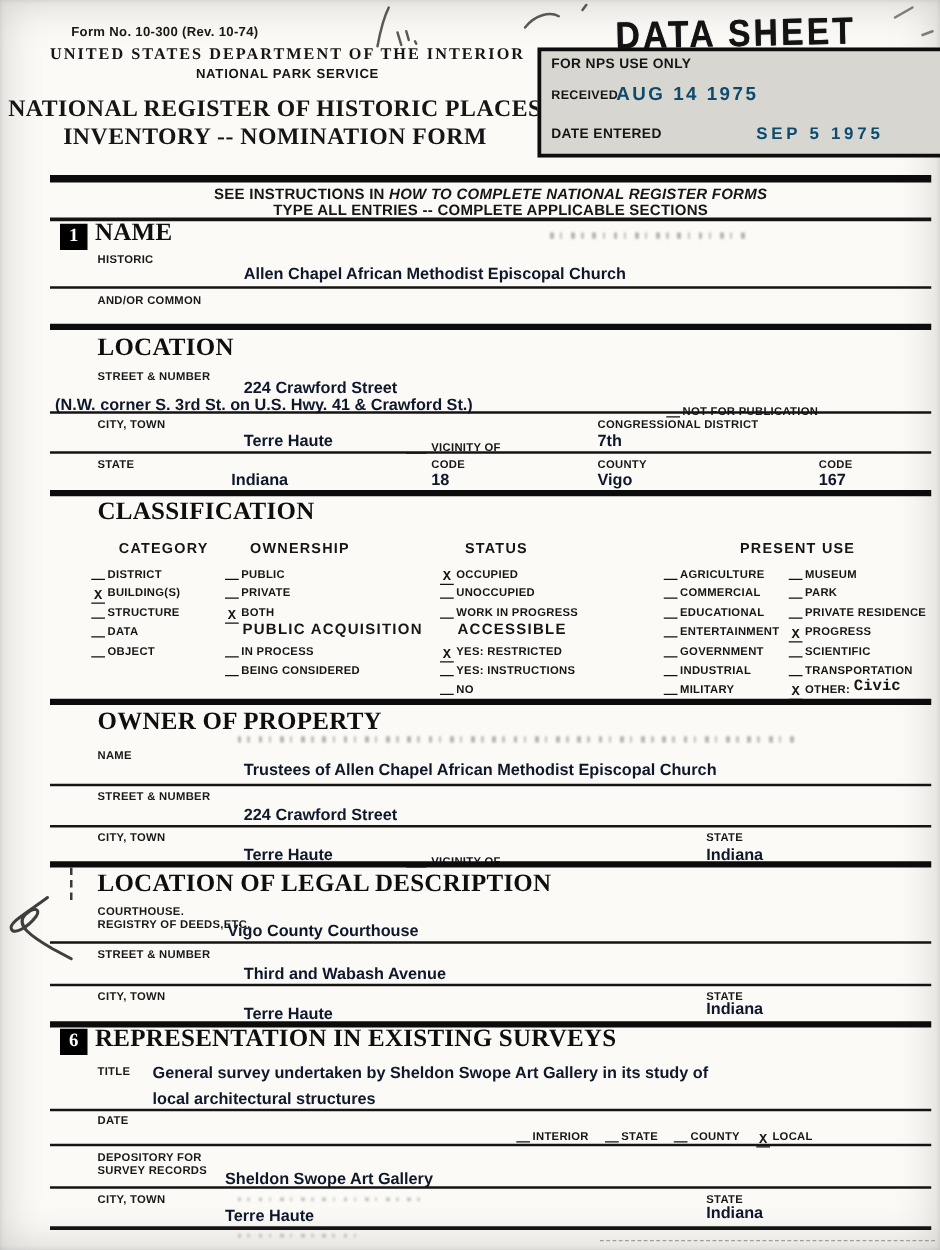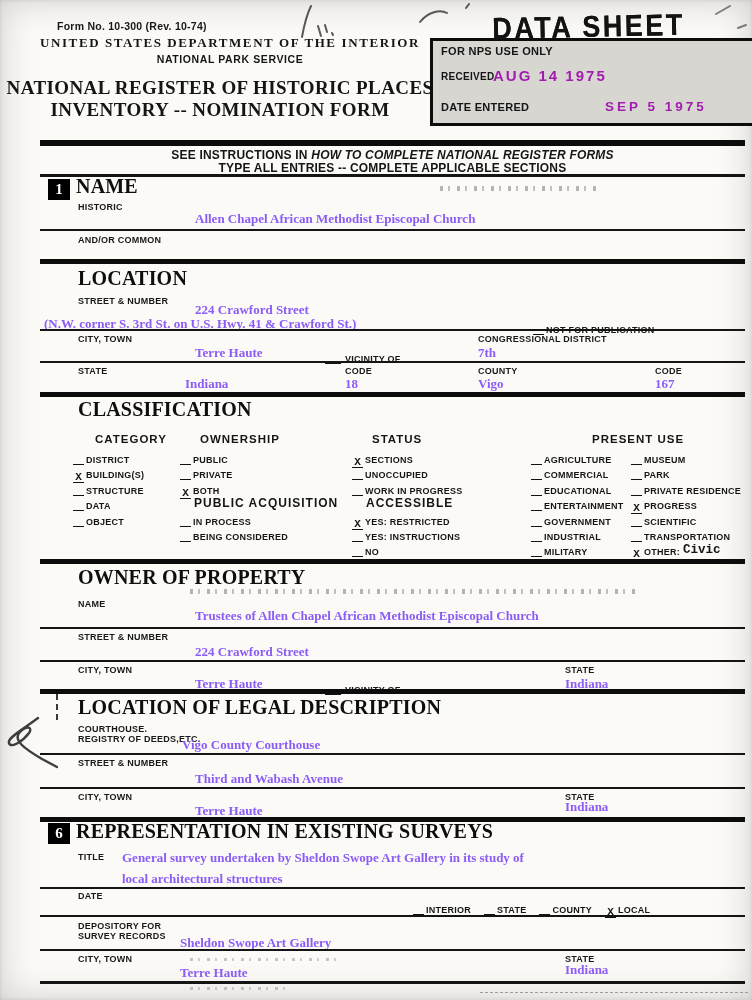--- a/index.html
+++ b/index.html
@@ -1,35 +1,35 @@
 <!DOCTYPE html>
 <html><head>
 <meta charset="utf-8">
 <style>
   html,body{margin:0;padding:0;background:#b9b9b6;}
   #page{position:relative;width:752px;height:1000px;background:#fbfaf7;overflow:hidden;
         box-shadow:inset 0 0 36px rgba(0,0,0,.18), inset 0 0 4px rgba(0,0,0,.12);
         font-family:"Liberation Sans",sans-serif;color:#151515;}
   .abs{position:absolute;}
   .lbl{font-size:9px;font-weight:bold;letter-spacing:.25px;color:#181818;white-space:nowrap;}
-  .val{font-family:Liberation Serif, serif;font-size:13px;font-weight:bold;white-space:nowrap;color:#8b5cf6;}
+  .val{font-family:Liberation Sans, sans-serif;font-size:13px;font-weight:bold;white-space:nowrap;color:#0f172a;}
   .h1{font-family:"Liberation Serif",serif;font-weight:bold;font-size:20px;letter-spacing:.2px;white-space:nowrap;color:#0e0e0e;}
   .numbox{width:22px;height:21px;background:#000;color:#fff;font-family:"Liberation Serif",serif;
           font-weight:bold;font-size:15px;text-align:center;line-height:21px;}
   .rule{background:#141414;}
   .bar{background:#0c0c0c;}
   .center{text-align:center;}
   .dept{font-family:"Liberation Serif",serif;font-weight:bold;font-size:13px;letter-spacing:1.6px;white-space:nowrap;}
   .agency{font-weight:bold;font-size:10.5px;letter-spacing:.6px;}
   .maintitle{font-family:"Liberation Serif",serif;font-weight:bold;font-size:19px;letter-spacing:.4px;white-space:nowrap;}
   .instr{font-weight:bold;font-size:12px;letter-spacing:.2px;white-space:nowrap;}
   .instr em{font-style:italic;}
   .npsbox{background:#d7d6d1;border:3px solid #0d0d0d;padding-left:31px;}
   .npslbl{font-weight:bold;font-size:11px;letter-spacing:.3px;white-space:nowrap;}
-  .stamp{font-weight:bold;letter-spacing:2px;white-space:nowrap;color:#a21caf;}
+  .stamp{font-weight:bold;letter-spacing:2px;white-space:nowrap;color:#0c4a6e;}
   .datasheet{font-weight:bold;font-size:27px;letter-spacing:2.5px;white-space:nowrap;color:#131313;
              transform:rotate(-1.2deg) scaleY(1.12);transform-origin:left top;text-shadow:0 0 .6px #222;}
   .colhead{font-weight:bold;font-size:11.5px;letter-spacing:1px;white-space:nowrap;}
   .checklist .cb-item{height:15.4px;white-space:nowrap;}
   .cb-mark{display:inline-block;width:11px;height:10px;border-bottom:1.6px solid #111;margin-right:2px;
            font-family:"Liberation Mono",monospace;font-weight:bold;font-size:11px;line-height:11px;
            text-align:center;vertical-align:-1px;}
   .cb-label{font-weight:bold;font-size:9px;letter-spacing:.25px;vertical-align:1px;}
   .cb-value{font-family:"Liberation Mono",monospace;font-weight:bold;font-size:12.5px;margin-left:3px;
             position:relative;top:-2px;vertical-align:1px;}
@@ -129,21 +129,21 @@
     </div>
   <div class="abs checklist" style="left:180px;top:450px;">
       <div class="cb-item"><span class="cb-mark"></span><span class="cb-label">PUBLIC</span></div>
       <div class="cb-item"><span class="cb-mark"></span><span class="cb-label">PRIVATE</span></div>
       <div class="cb-item"><span class="cb-mark checked">X</span><span class="cb-label">BOTH</span></div>
       <div class="cb-subhead">PUBLIC ACQUISITION</div>
       <div class="cb-item"><span class="cb-mark"></span><span class="cb-label">IN PROCESS</span></div>
       <div class="cb-item"><span class="cb-mark"></span><span class="cb-label">BEING CONSIDERED</span></div>
     </div>
   <div class="abs checklist" style="left:352px;top:450px;">
-      <div class="cb-item"><span class="cb-mark checked">X</span><span class="cb-label">SECTIONS</span></div>
+      <div class="cb-item"><span class="cb-mark checked">X</span><span class="cb-label">OCCUPIED</span></div>
       <div class="cb-item"><span class="cb-mark"></span><span class="cb-label">UNOCCUPIED</span></div>
       <div class="cb-item"><span class="cb-mark"></span><span class="cb-label">WORK IN PROGRESS</span></div>
       <div class="cb-subhead">ACCESSIBLE</div>
       <div class="cb-item"><span class="cb-mark checked">X</span><span class="cb-label">YES: RESTRICTED</span></div>
       <div class="cb-item"><span class="cb-mark"></span><span class="cb-label">YES: INSTRUCTIONS</span></div>
       <div class="cb-item"><span class="cb-mark"></span><span class="cb-label">NO</span></div>
     </div>
   <div class="abs checklist" style="left:531px;top:450px;">
       <div class="cb-item"><span class="cb-mark"></span><span class="cb-label">AGRICULTURE</span></div>
       <div class="cb-item"><span class="cb-mark"></span><span class="cb-label">COMMERCIAL</span></div>

